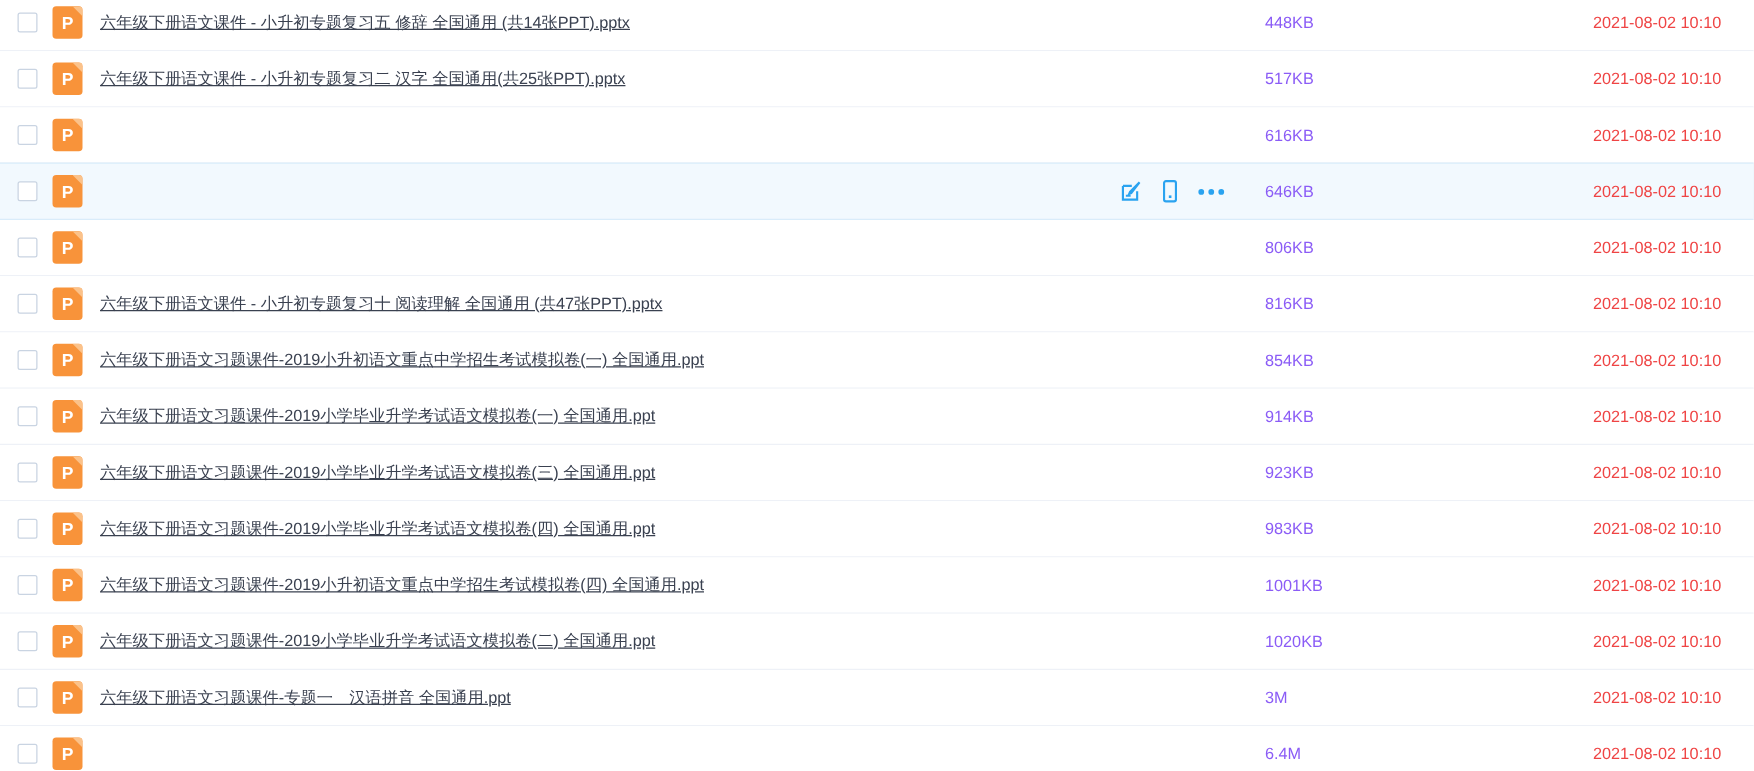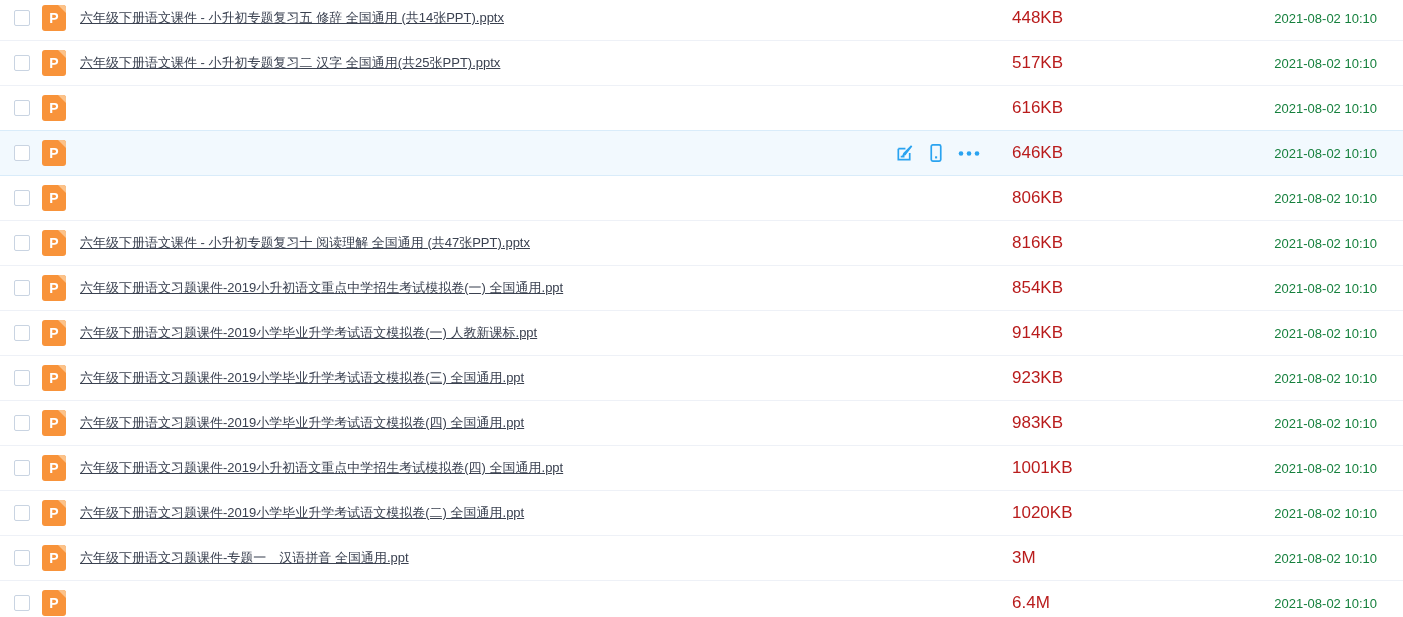--- a/index.html
+++ b/index.html
@@ -89,31 +89,31 @@
     display: inline-flex;
     align-items: center;
     justify-content: center;
     cursor: pointer;
   }
   .fsize {
     position: absolute;
     left: 1012px;
     top: 50%;
     transform: translateY(-50%);
-    font-size: 17px;
-    color: #b91c1c;
+    font-size: 13px;
+    color: #8b5cf6;
     white-space: nowrap;
   }
   .fdate {
     position: absolute;
     right: 26px;
     top: 50%;
     transform: translateY(-50%);
     font-size: 13px;
-    color: #15803d;
+    color: #ef4444;
     white-space: nowrap;
   }
 </style>
 </head>
 <body>
 
 <div class="file-list">
     <div class="row">
     <span class="cb"></span>
     <span class="ficon"><span>P</span></span>
@@ -184,21 +184,21 @@
     <span class="cb"></span>
     <span class="ficon"><span>P</span></span>
     <span class="fname">六年级下册语文习题课件-2019小升初语文重点中学招生考试模拟卷(一) 全国通用.ppt</span>
 
     <span class="fsize">854KB</span>
     <span class="fdate">2021-08-02 10:10</span>
   </div>
     <div class="row">
     <span class="cb"></span>
     <span class="ficon"><span>P</span></span>
-    <span class="fname">六年级下册语文习题课件-2019小学毕业升学考试语文模拟卷(一) 人教新课标.ppt</span>
+    <span class="fname">六年级下册语文习题课件-2019小学毕业升学考试语文模拟卷(一) 全国通用.ppt</span>
 
     <span class="fsize">914KB</span>
     <span class="fdate">2021-08-02 10:10</span>
   </div>
     <div class="row">
     <span class="cb"></span>
     <span class="ficon"><span>P</span></span>
     <span class="fname">六年级下册语文习题课件-2019小学毕业升学考试语文模拟卷(三) 全国通用.ppt</span>
 
     <span class="fsize">923KB</span>

